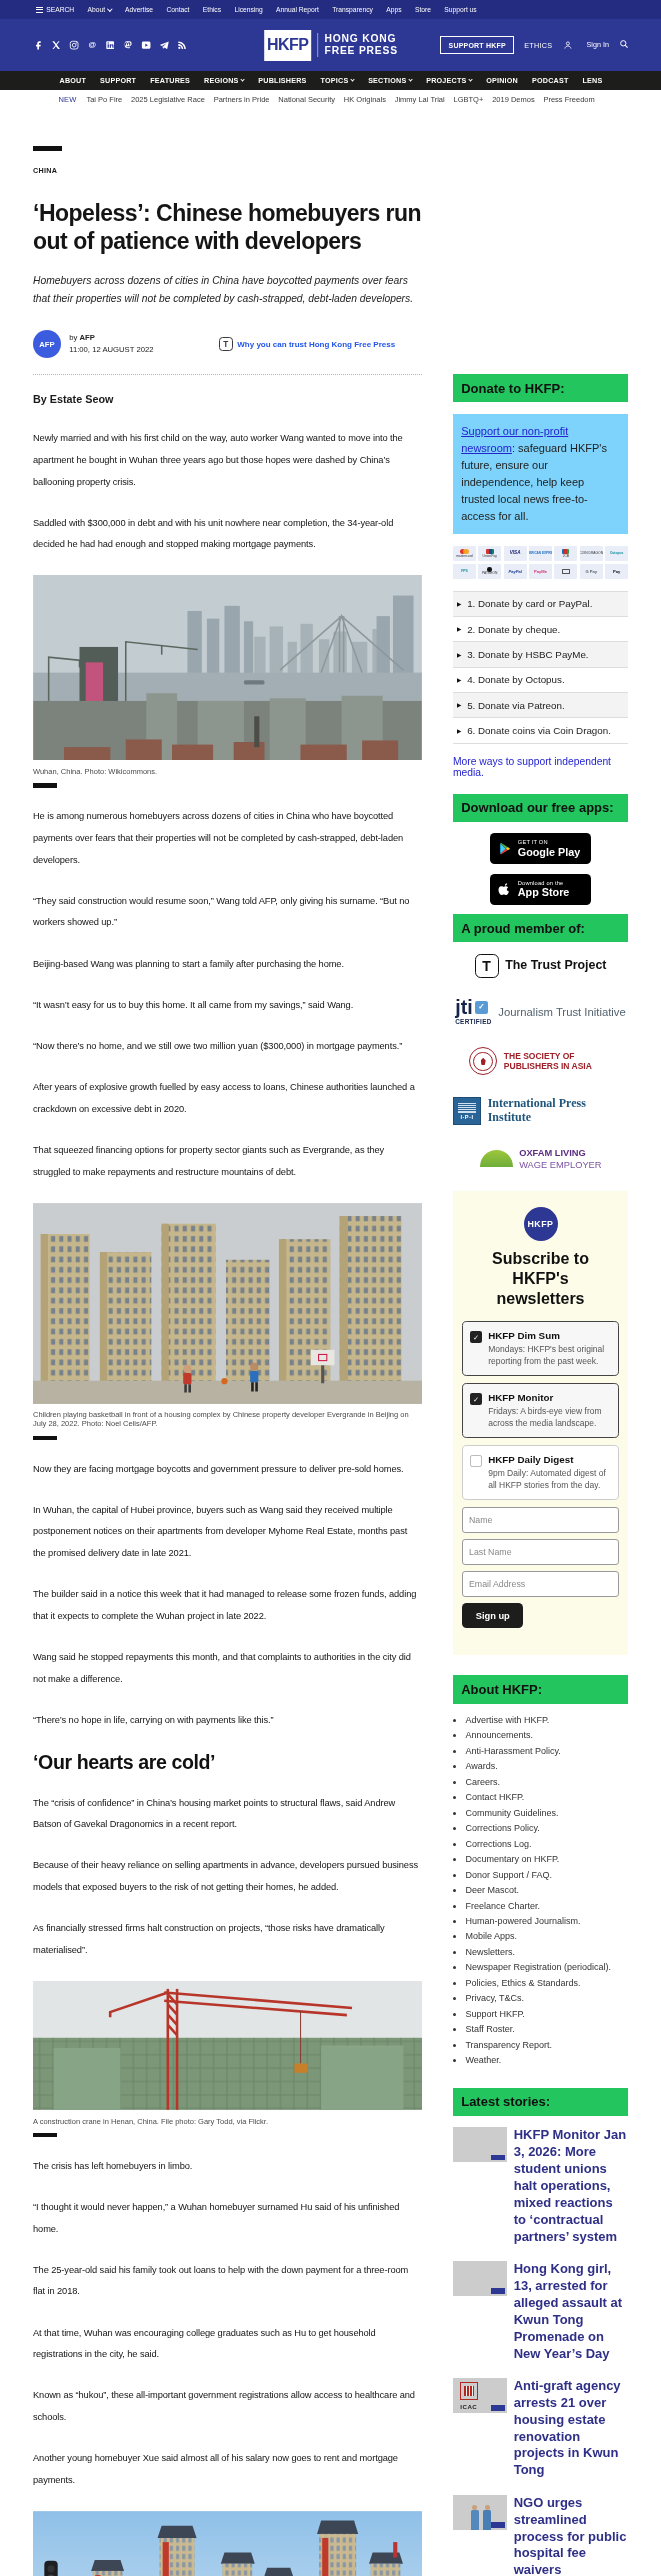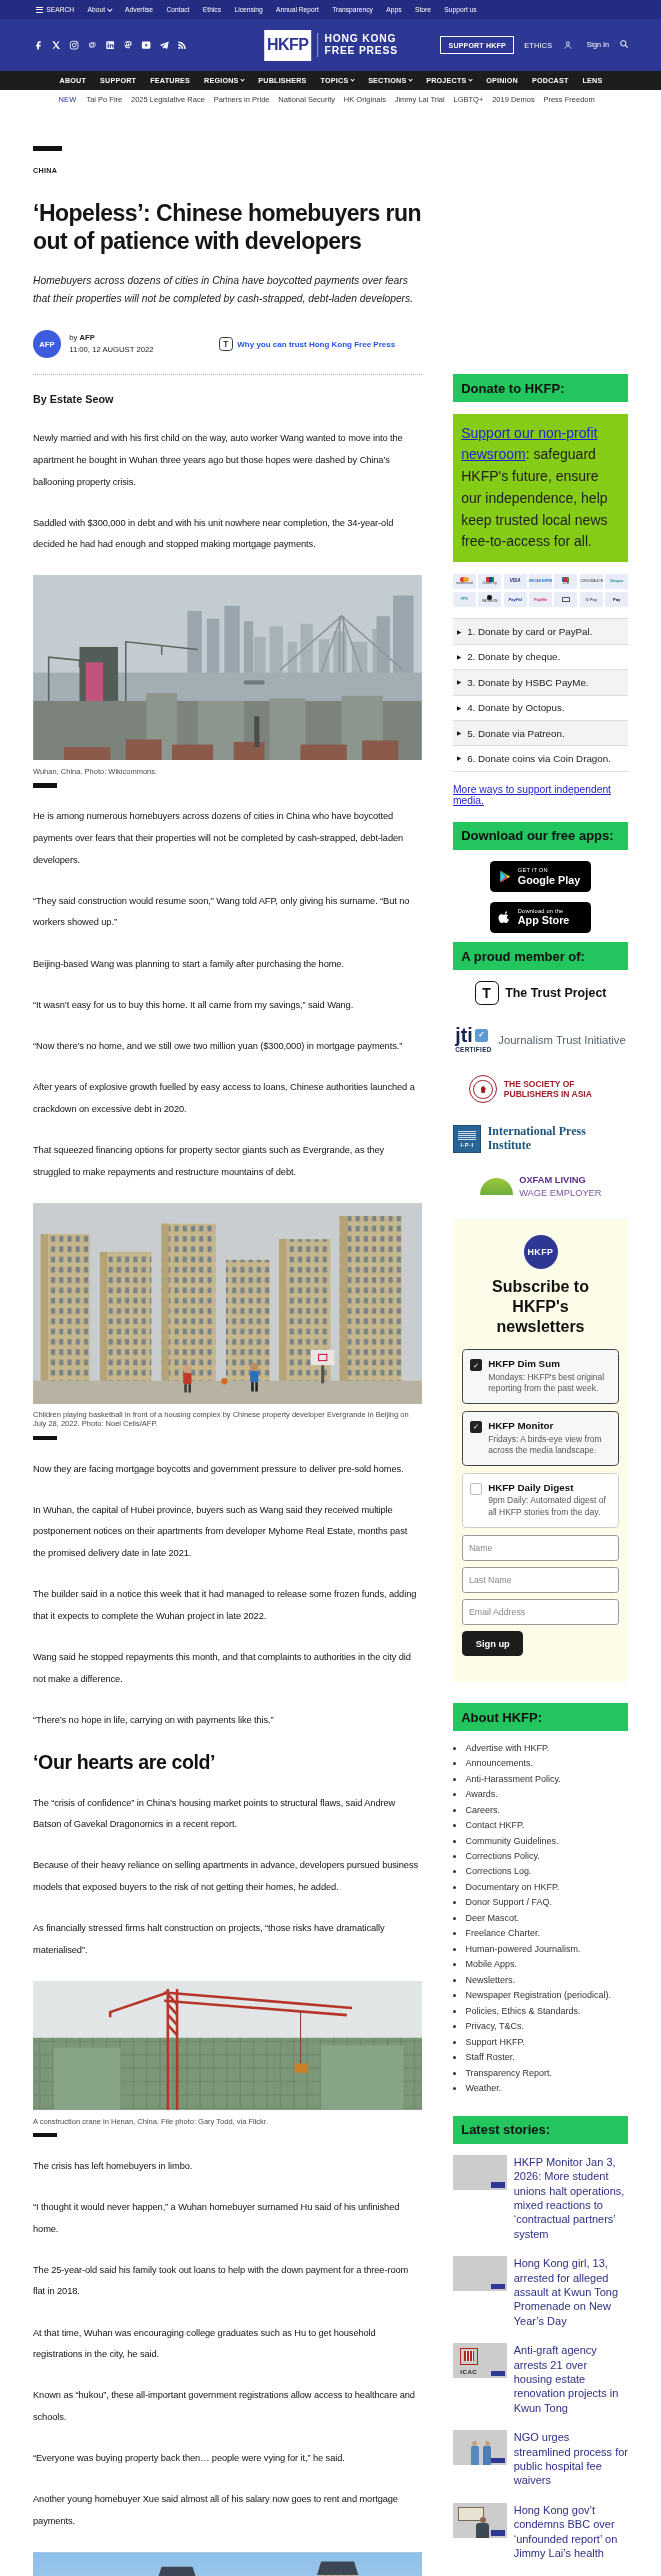--- a/index.html
+++ b/index.html
@@ -63,21 +63,21 @@
   .byline2{font-weight:bold;font-size:10.8px;margin:0 0 23px}
   .colL p{font-size:9.3px;line-height:21.6px;margin:0 0 19.6px;color:#141414;letter-spacing:-0.1px}
   h2.sub{font-size:19.6px;letter-spacing:-0.4px;margin:3.1px 0 18.5px;color:#111}
   figure{margin:1px 0 0}
   .art-img{width:389px;display:block;background:#dfe3e5}
   figcaption{font-size:7.5px;color:#4a4a4a;margin:6.7px 0 4.1px}
   .sec-bar{width:24px;height:4.6px;background:#111;margin:7.2px 0 18.5px}
 
   
   .sb-h{background:#22c55e;font-weight:bold;font-size:13px;padding:6.7px 8.2px;margin:0 0 11.3px;color:#111}
-  .support-box{background:#84cc16;padding:9.3px 8.2px;font-size:14px;line-height:1.55;color:#222;margin-bottom:11.3px}
+  .support-box{background:#7dd3fc;padding:9.3px 8.2px;font-size:11px;line-height:1.55;color:#222;margin-bottom:11.3px}
   .support-box a{color:#2323cf;text-decoration:underline}
 
   .pay-grid{display:grid;grid-template-columns:repeat(7,1fr);gap:2.6px;margin-bottom:11.3px}
   .pay-tile{background:#e8edf8;height:15.5px;border-radius:1px;display:flex;flex-direction:column;align-items:center;justify-content:center;overflow:hidden}
   .pay-lbl{font-size:3.3px;color:#333;line-height:1;margin-top:0.5px;white-space:nowrap}
   .mc-circles{display:flex}
   .mc-circles i{width:5.2px;height:5.2px;border-radius:50%;display:block}
   .mc-circles i:first-child{background:#e03226}
   .mc-circles i:last-child{background:#f79e1b;margin-left:-2.1px;opacity:.92}
   .pay-visa .pay-lbl{font-size:4.6px;font-weight:bold;font-style:italic;color:#1a1f71}
@@ -89,21 +89,21 @@
   .pay-pm .pay-lbl{font-size:4.1px;font-weight:bold;color:#d5346e}
   .pay-gp .pay-lbl{font-size:4.1px;font-weight:bold;color:#5f6368}
   .pay-ap .pay-lbl{font-size:4.1px;font-weight:bold;color:#111}
   .pay-pat i{width:4.6px;height:4.6px;border-radius:50%;background:#111;display:block}
   .pay-bank i{display:block;width:7.7px;height:4.6px;border:0.5px solid #555;border-radius:0.5px}
 
   .acc{border-top:0.5px solid #ddd;margin-bottom:10.3px}
   .acc-row{padding:6.7px 4.1px;font-size:9.8px;color:#222;display:flex;align-items:center;gap:5.7px;border-bottom:0.5px solid #ddd}
   .acc-row:nth-child(odd){background:#f3f3f3}
   .acc-arrow{font-size:5.7px;color:#111}
-  .more-link{display:inline-block;color:#2323cf;text-decoration:underline;font-size:10.3px;margin:2.1px 0 15.5px}
+  .more-link{display:inline-block;color:#2323cf;font-size:10.3px;margin:2.1px 0 15.5px}
 
   .badge-app{background:#000;color:#fff;border-radius:4.6px;width:101px;height:31px;display:flex;align-items:center;gap:6.2px;
              padding:0 8.2px;margin:0 auto 9.3px}
   .badge-app .bt{display:flex;flex-direction:column;line-height:1.15}
   .badge-app small{font-size:5.7px;letter-spacing:0.2px}
   .badge-app b{font-size:10.8px;font-weight:bold}
   .badge-app svg{width:13.4px;height:13.4px;flex:none}
 
   .member-logos{display:flex;flex-direction:column;gap:21.6px;align-items:center;margin:8.2px 0 20.6px}
   .ml{display:flex;align-items:center;gap:6.7px}
@@ -144,21 +144,21 @@
           display:block;margin:3.1px 0 13.4px;cursor:pointer;font-family:"Liberation Sans",sans-serif}
   .nl-note{font-size:8.8px;text-align:left;line-height:1.5;color:#222;margin:0}
 
   
   .about-list{list-style:disc;padding-left:12.4px;margin:2.1px 0 20.6px;color:#333}
   .about-list li{font-size:9px;line-height:1.32;margin-bottom:3.6px}
 
   
   .story{display:flex;gap:6.7px;margin-bottom:15.5px}
   .story .thumb{width:54px;height:35px;flex:none;position:relative;overflow:hidden;background:#ccc}
-  .story .s-title{color:#2f2f87;font-weight:normal;font-size:11px;line-height:1.3;display:block}
+  .story .s-title{color:#2f2f87;font-weight:bold;font-size:13px;line-height:1.3;display:block}
   .tagchip{position:absolute;right:2.1px;bottom:2.1px;width:14.4px;height:5.7px;background:#2d3794}
   .th1{background:linear-gradient(90deg,#8d98a5 0 34%,#c9423f 34% 42%,#e9a13b 42% 50%,#4caf50 50% 58%,#3f51b5 58% 66%,#474f5c 66% 100%)}
   .th2{background:radial-gradient(circle at 28% 42%,#8a8f9a 0 4.6px,transparent 5.2px),radial-gradient(circle at 58% 58%,#9aa1ad 0 4.1px,transparent 4.6px),radial-gradient(circle at 80% 35%,#767d89 0 5.2px,transparent 5.7px),#33363e}
   .th3{background:#f2f2ee}
   .icac-seal{position:absolute;left:7.2px;top:4.1px;width:17.5px;height:17.5px;border:1px solid #b2271f;display:flex;align-items:center;justify-content:center}
   .icac-seal i{width:10.3px;height:10.3px;background:repeating-linear-gradient(90deg,#b2271f 0 1.5px,#f2f2ee 1.5px 3.1px)}
   .icac-tx{position:absolute;left:7.2px;bottom:3.1px;font-weight:bold;font-size:6.2px;color:#222;letter-spacing:0.5px}
   .th4{background:#d9d8d0}
   .th4 .fig{position:absolute;bottom:0;width:8.2px;height:19.6px;background:#5588bb;border-radius:1.5px 1.5px 0 0}
   .th4 .fig::before{content:"";position:absolute;top:-5.2px;left:1.5px;width:5.2px;height:5.2px;border-radius:50%;background:#caa07a}
@@ -483,21 +483,20 @@
       </svg>
       <figcaption class="svg-cap">A construction crane in Henan, China. File photo: Gary Todd, via Flickr.</figcaption>
     </figure>
     <div class="sec-bar"></div>
 
     <p>The crisis has left homebuyers in limbo.</p>
     <p>“I thought it would never happen,” a Wuhan homebuyer surnamed Hu said of his unfinished home.</p>
     <p>The 25-year-old said his family took out loans to help with the down payment for a three-room flat in 2018.</p>
     <p>At that time, Wuhan was encouraging college graduates such as Hu to get household registrations in the city, he said.</p>
     <p>Known as “hukou”, these all-important government registrations allow access to healthcare and schools.</p>
-    <p>“Everyone was buying property back then… people were vying for it,” he said.</p>
     <p>Another young homebuyer Xue said almost all of his salary now goes to rent and mortgage payments.</p>
 
     <figure>
       <svg class="art-img" viewBox="0 0 756 380" width="389" height="196">
         <defs>
           <linearGradient id="sky4" x1="0" y1="0" x2="0" y2="1">
             <stop offset="0" stop-color="#8fc0e8"></stop>
               <stop offset="1" stop-color="#d9e9f5"></stop>
           </linearGradient>
           <pattern id="win4" width="12" height="16" patternUnits="userSpaceOnUse">

